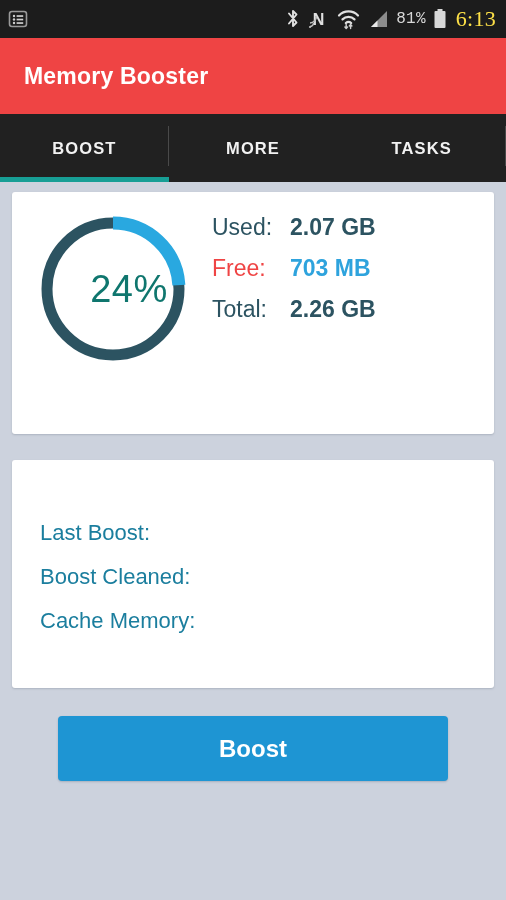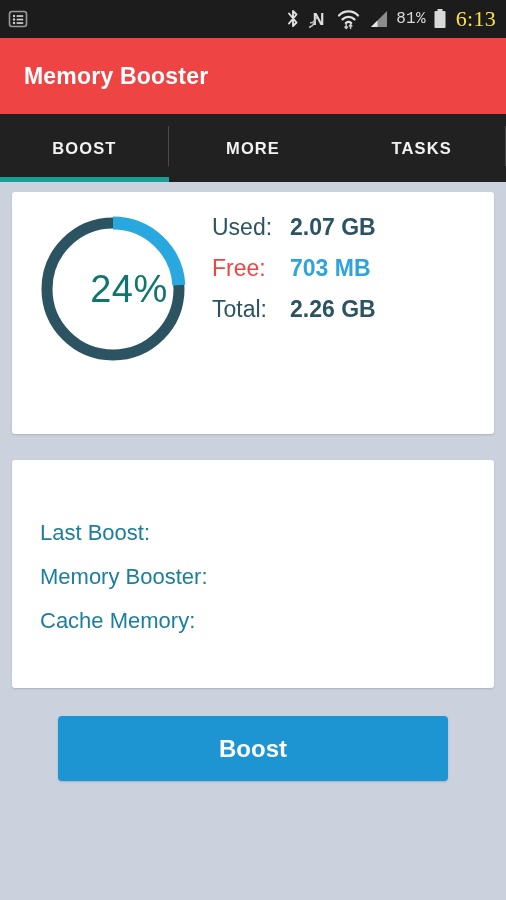--- a/index.html
+++ b/index.html
@@ -216,21 +216,21 @@
     </div>
   </div>
 
   <div class="card" id="card-history">
     <div class="hist">
       <div class="hist-row">
         <span class="hist-key">Last Boost:</span>
         <span class="hist-val"></span>
       </div>
       <div class="hist-row">
-        <span class="hist-key">Memory Booster:</span>
+        <span class="hist-key">Boost Cleaned:</span>
         <span class="hist-val"></span>
       </div>
       <div class="hist-row">
         <span class="hist-key">Cache Memory:</span>
         <span class="hist-val"></span>
       </div>
     </div>
   </div>
 
   <button id="boost-button">Boost</button>

